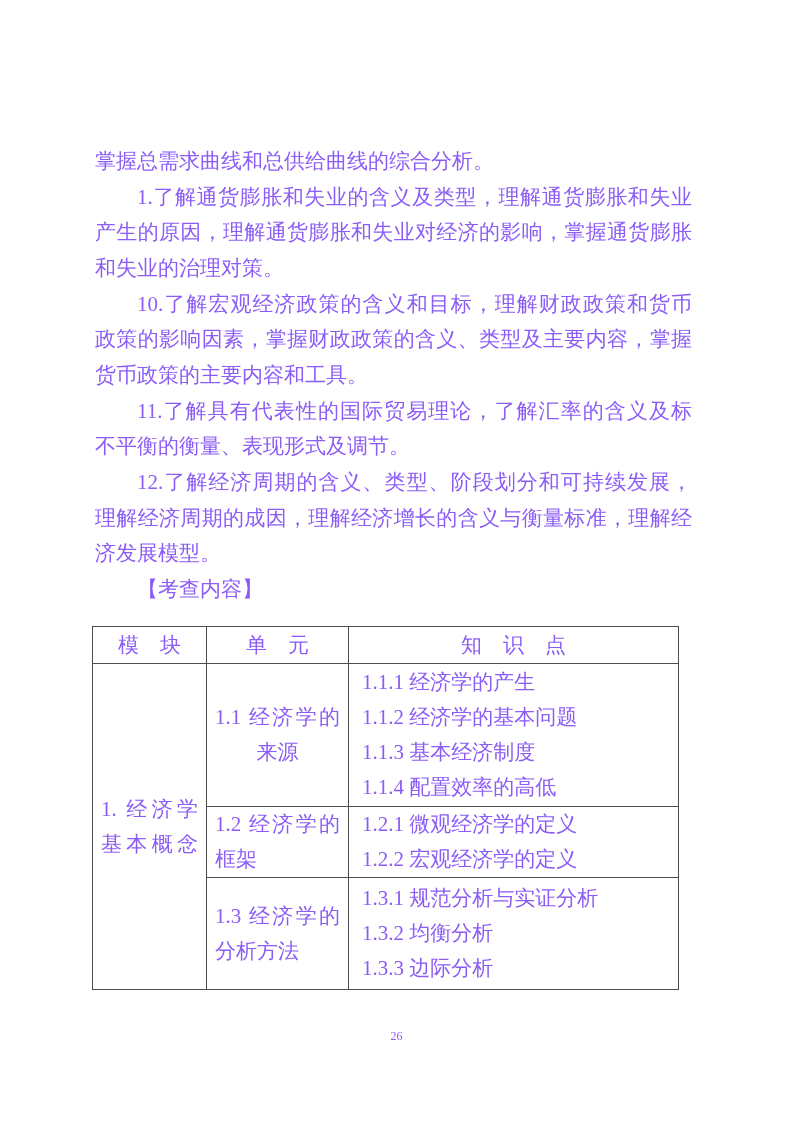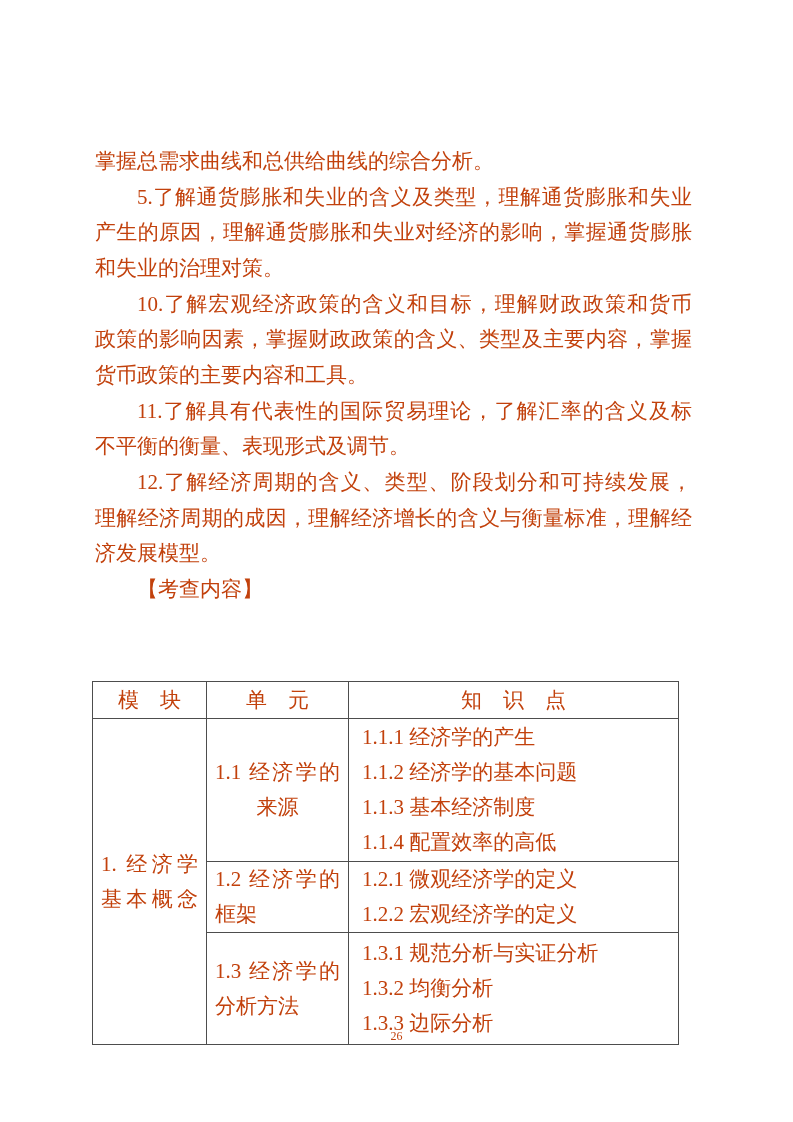--- a/index.html
+++ b/index.html
@@ -2,38 +2,38 @@
 <html><head>
 <meta charset="utf-8">
 <style>
   html,body { margin:0; padding:0; background:#e8e8e8; }
   .page {
     position:relative;
     width:793px; height:1122px;
     margin:0 auto;
     background:#ffffff;
     font-family:"Liberation Serif","DejaVu Serif",serif;
-    color:#c2410c;
+    color:#8b5cf6;
     overflow:hidden;
   }
   .body-text {
     position:absolute;
     left:95px; top:144px;
     width:597px;
     font-size:21px;
     line-height:35.65px;
   }
   .ln { text-align:justify; }
   .jl { text-align:justify; text-align-last:justify; text-justify:inter-character; }
   .last { text-align:left; text-align-last:left; }
   .ind { text-indent:2em; }
 
   table.exam-table {
     position:absolute;
-    left:92px; top:681px;
+    left:92px; top:626px;
     width:586px;
     border-collapse:collapse;
     table-layout:fixed;
     font-size:21px;
   }
   .exam-table th, .exam-table td {
     border:1px solid #4d4d4d;
     padding:0;
     font-weight:normal;
     vertical-align:middle;
@@ -60,21 +60,21 @@
   }
 </style>
 </head>
 <body>
 
 <div class="page">
 
   <div class="body-text">
     <div class="ln last">掌握总需求曲线和总供给曲线的综合分析。</div>
 
-    <div class="ln jl ind">5.了解通货膨胀和失业的含义及类型，理解通货膨胀和失业</div>
+    <div class="ln jl ind">1.了解通货膨胀和失业的含义及类型，理解通货膨胀和失业</div>
     <div class="ln jl">产生的原因，理解通货膨胀和失业对经济的影响，掌握通货膨胀</div>
     <div class="ln last">和失业的治理对策。</div>
 
     <div class="ln jl ind">10.了解宏观经济政策的含义和目标，理解财政政策和货币</div>
     <div class="ln jl">政策的影响因素，掌握财政政策的含义、类型及主要内容，掌握</div>
     <div class="ln last">货币政策的主要内容和工具。</div>
 
     <div class="ln jl ind">11.了解具有代表性的国际贸易理论，了解汇率的含义及标</div>
     <div class="ln last">不平衡的衡量、表现形式及调节。</div>
 

